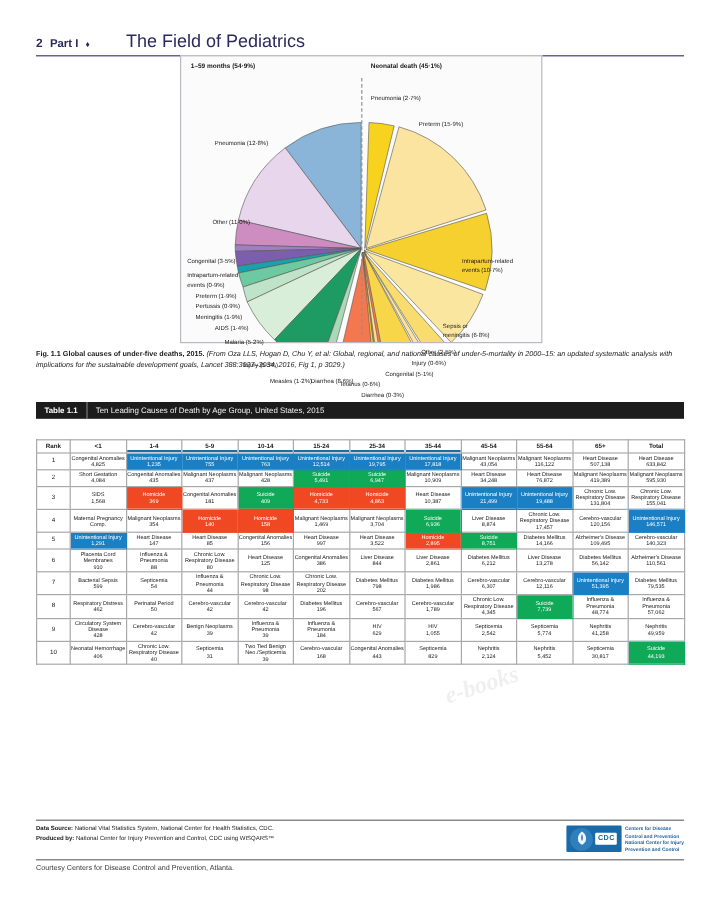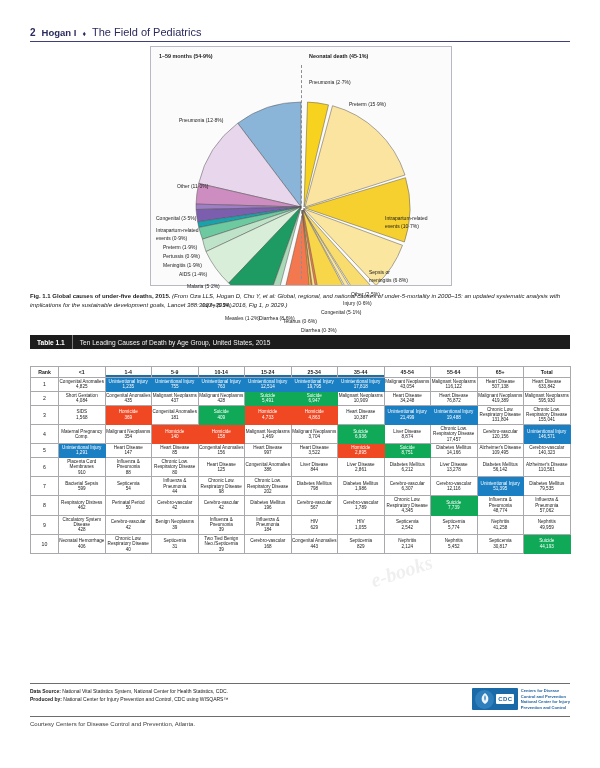--- a/index.html
+++ b/index.html
@@ -9,21 +9,21 @@
     color:#231f20;overflow:hidden;position:relative;
   }
   .page{width:600px;height:768px;position:relative;box-sizing:border-box;}
 
   
   .runhead{position:absolute;left:30px;top:26px;width:540px;}
   .runhead-line{display:flex;align-items:baseline;gap:6px;font-size:9.5px;color:#3b3a6b;}
   .runhead-num{font-weight:bold;font-size:10px;color:#2b2a5e;}
   .runhead-part{font-weight:bold;font-size:9.5px;color:#2b2a5e;}
   .runhead-dia{font-size:7px;color:#2b2a5e;}
-  .runhead-title{font-size:11px;color:#2b2a5e;}
+  .runhead-title{font-size:15px;color:#2b2a5e;margin-left:24px;}
   .runhead-rule{margin-top:3px;border-top:1.6px solid #3f3f7a;width:540px;}
 
   
   .figbox{position:absolute;left:150px;top:46px;width:300px;height:238px;
           border:1px solid #b9b9c4;background:#fbfbfc;}
   .fig-label{position:absolute;font-size:5.0px;line-height:1.22;color:#1a1a1a;white-space:nowrap;}
   .fig-head{font-weight:bold;font-size:5.4px;}
   .divider{position:absolute;left:150px;top:52px;height:228px;border-left:1px dashed #8e8e98;}
 
   svg.pie{position:absolute;left:0;top:0;}
@@ -81,21 +81,21 @@
       transform:rotate(-18deg);white-space:nowrap;}
 </style>
 </head>
 <body>
 
 <div class="page">
 
   <div class="runhead">
     <div class="runhead-line">
       <span class="runhead-num">2</span>
-      <span class="runhead-part">Hogan I</span>
+      <span class="runhead-part">Part I</span>
       <span class="runhead-dia">♦</span>
       <span class="runhead-title">The Field of Pediatrics</span>
     </div>
     <div class="runhead-rule"></div>
   </div>
 
   <div class="wm" style="left:300px;top:385px;">e-books</div>
   <div class="wm" style="left:370px;top:560px;font-size:20px;">e-books</div>
 
   <div class="figbox">

